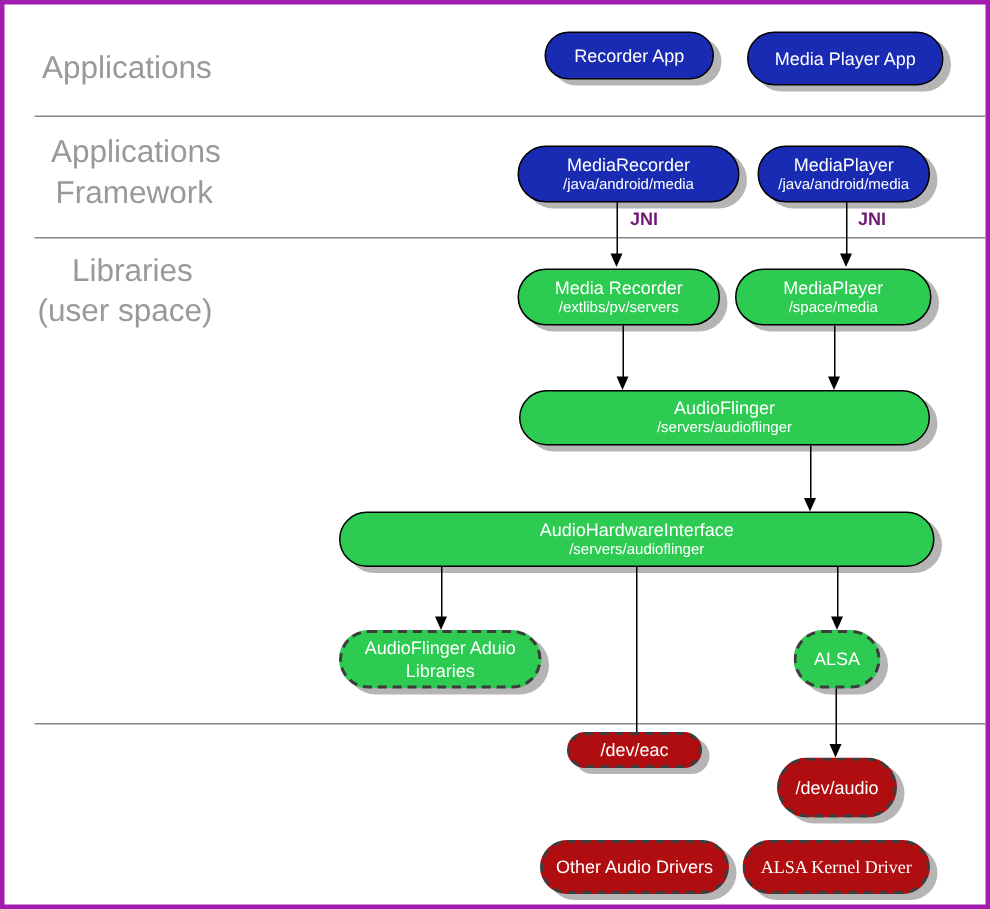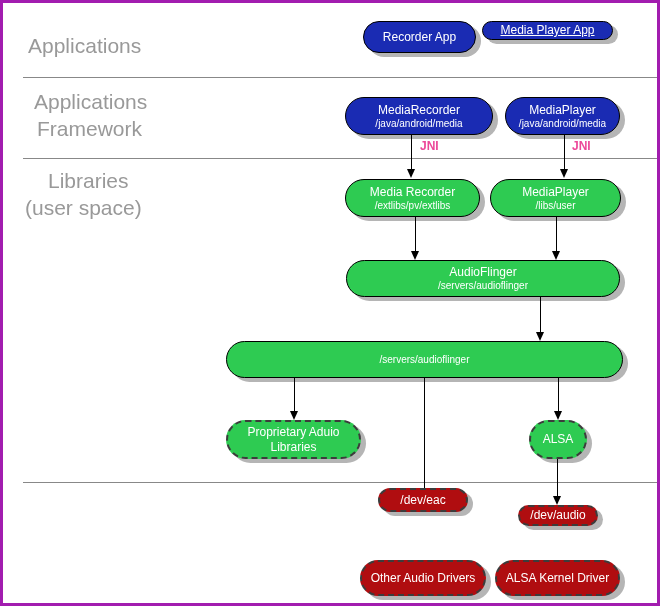--- a/index.html
+++ b/index.html
@@ -60,21 +60,21 @@
   }
   .arrowhead {
     position: absolute;
     width: 0; height: 0;
     border-left: 4px solid transparent;
     border-right: 4px solid transparent;
     border-top: 9px solid #000;
   }
   .annot {
     position: absolute;
-    color: #ec4899;
+    color: #701a75;
     font-size: 12px;
     font-weight: bold;
     white-space: nowrap;
   }
 </style>
 </head>
 <body>
 
 <div class="canvas">
 
@@ -84,21 +84,21 @@
   <div class="section-label" style="left:45px; top:166px;">Libraries</div>
   <div class="section-label" style="left:22px; top:193px;">(user space)</div>
 
   <div class="divider" style="left:20px; top:74px;  width:634px;"></div>
   <div class="divider" style="left:20px; top:155px; width:634px;"></div>
   <div class="divider" style="left:20px; top:479px; width:634px;"></div>
 
   <div class="pill blue" style="left:360px; top:18px; width:113px; height:32px;">
     <div class="pill-main">Recorder App</div>
   </div>
-  <div class="pill blue" style="left:479px; top:18px; width:131px; height:19px;text-decoration:underline;">
+  <div class="pill blue" style="left:495px; top:18px; width:131px; height:36px;">
     <div class="pill-main">Media Player App</div>
   </div>
 
   <div class="pill blue" style="left:342px; top:94px; width:148px; height:38px;">
     <div class="pill-main">MediaRecorder</div>
     <div class="pill-sub">/java/android/media</div>
   </div>
   <div class="pill blue" style="left:502px; top:94px; width:115px; height:38px;">
     <div class="pill-main">MediaPlayer</div>
     <div class="pill-sub">/java/android/media</div>
@@ -107,70 +107,71 @@
   <div class="vline" style="left:408px; top:131px; height:36px;"></div>
   <div class="arrowhead" style="left:404px; top:166px;"></div>
   <div class="annot" style="left:417px; top:136px;">JNI</div>
 
   <div class="vline" style="left:561px; top:131px; height:36px;"></div>
   <div class="arrowhead" style="left:557px; top:166px;"></div>
   <div class="annot" style="left:569px; top:136px;">JNI</div>
 
   <div class="pill green" style="left:342px; top:176px; width:135px; height:38px;">
     <div class="pill-main">Media Recorder</div>
-    <div class="pill-sub">/extlibs/pv/extlibs</div>
+    <div class="pill-sub">/extlibs/pv/servers</div>
   </div>
   <div class="pill green" style="left:487px; top:176px; width:131px; height:38px;">
     <div class="pill-main">MediaPlayer</div>
-    <div class="pill-sub">/libs/user</div>
+    <div class="pill-sub">/space/media</div>
   </div>
 
   <div class="vline" style="left:412px; top:214px; height:35px;"></div>
   <div class="arrowhead" style="left:408px; top:248px;"></div>
   <div class="vline" style="left:553px; top:214px; height:35px;"></div>
   <div class="arrowhead" style="left:549px; top:248px;"></div>
 
   <div class="pill green" style="left:343px; top:257px; width:274px; height:37px;justify-content:center;">
     <div class="pill-main">AudioFlinger</div>
     <div class="pill-sub">/servers/audioflinger</div>
   </div>
 
   <div class="vline" style="left:537px; top:294px; height:36px;"></div>
   <div class="arrowhead" style="left:533px; top:329px;"></div>
 
   <div class="pill green" style="left:223px; top:338px; width:397px; height:37px;">
+    <div class="pill-main">AudioHardwareInterface</div>
     <div class="pill-sub">/servers/audioflinger</div>
   </div>
 
   <div class="vline" style="left:291px; top:375px; height:34px;"></div>
   <div class="arrowhead" style="left:287px; top:408px;"></div>
 
   <div class="vline" style="left:421px; top:375px; height:119px;"></div>
   <div class="arrowhead" style="left:417px; top:493px;"></div>
 
   <div class="vline" style="left:555px; top:375px; height:34px;"></div>
   <div class="arrowhead" style="left:551px; top:408px;"></div>
 
   <div class="pill green dashed" style="left:223px; top:417px; width:135px; height:39px;">
-    <div class="pill-main">Proprietary Aduio</div>
+    <div class="pill-main">AudioFlinger Aduio</div>
     <div class="pill-main">Libraries</div>
   </div>
   <div class="pill green dashed" style="left:526px; top:417px; width:58px; height:39px;">
     <div class="pill-main">ALSA</div>
   </div>
 
   <div class="vline" style="left:554px; top:456px; height:38px;"></div>
   <div class="arrowhead" style="left:550px; top:493px;"></div>
 
   <div class="pill red dashed" style="left:375px; top:485px; width:90px; height:24px;">
     <div class="pill-main">/dev/eac</div>
   </div>
-  <div class="pill red dashed" style="left:515px; top:502px; width:80px; height:21px;">
+  <div class="pill red dashed" style="left:515px; top:502px; width:80px; height:40px;">
     <div class="pill-main">/dev/audio</div>
   </div>
   <div class="pill red dashed" style="left:357px; top:557px; width:126px; height:36px;">
     <div class="pill-main">Other Audio Drivers</div>
   </div>
-  <div class="pill red dashed" style="left:492px; top:557px; width:125px; height:36px;">
+  <div class="pill red dashed" style="left:492px; top:557px; width:125px; height:36px;font-family:Liberation Serif, serif;">
     <div class="pill-main">ALSA Kernel Driver</div>
   </div>
 
 </div>
 
 </body></html>

